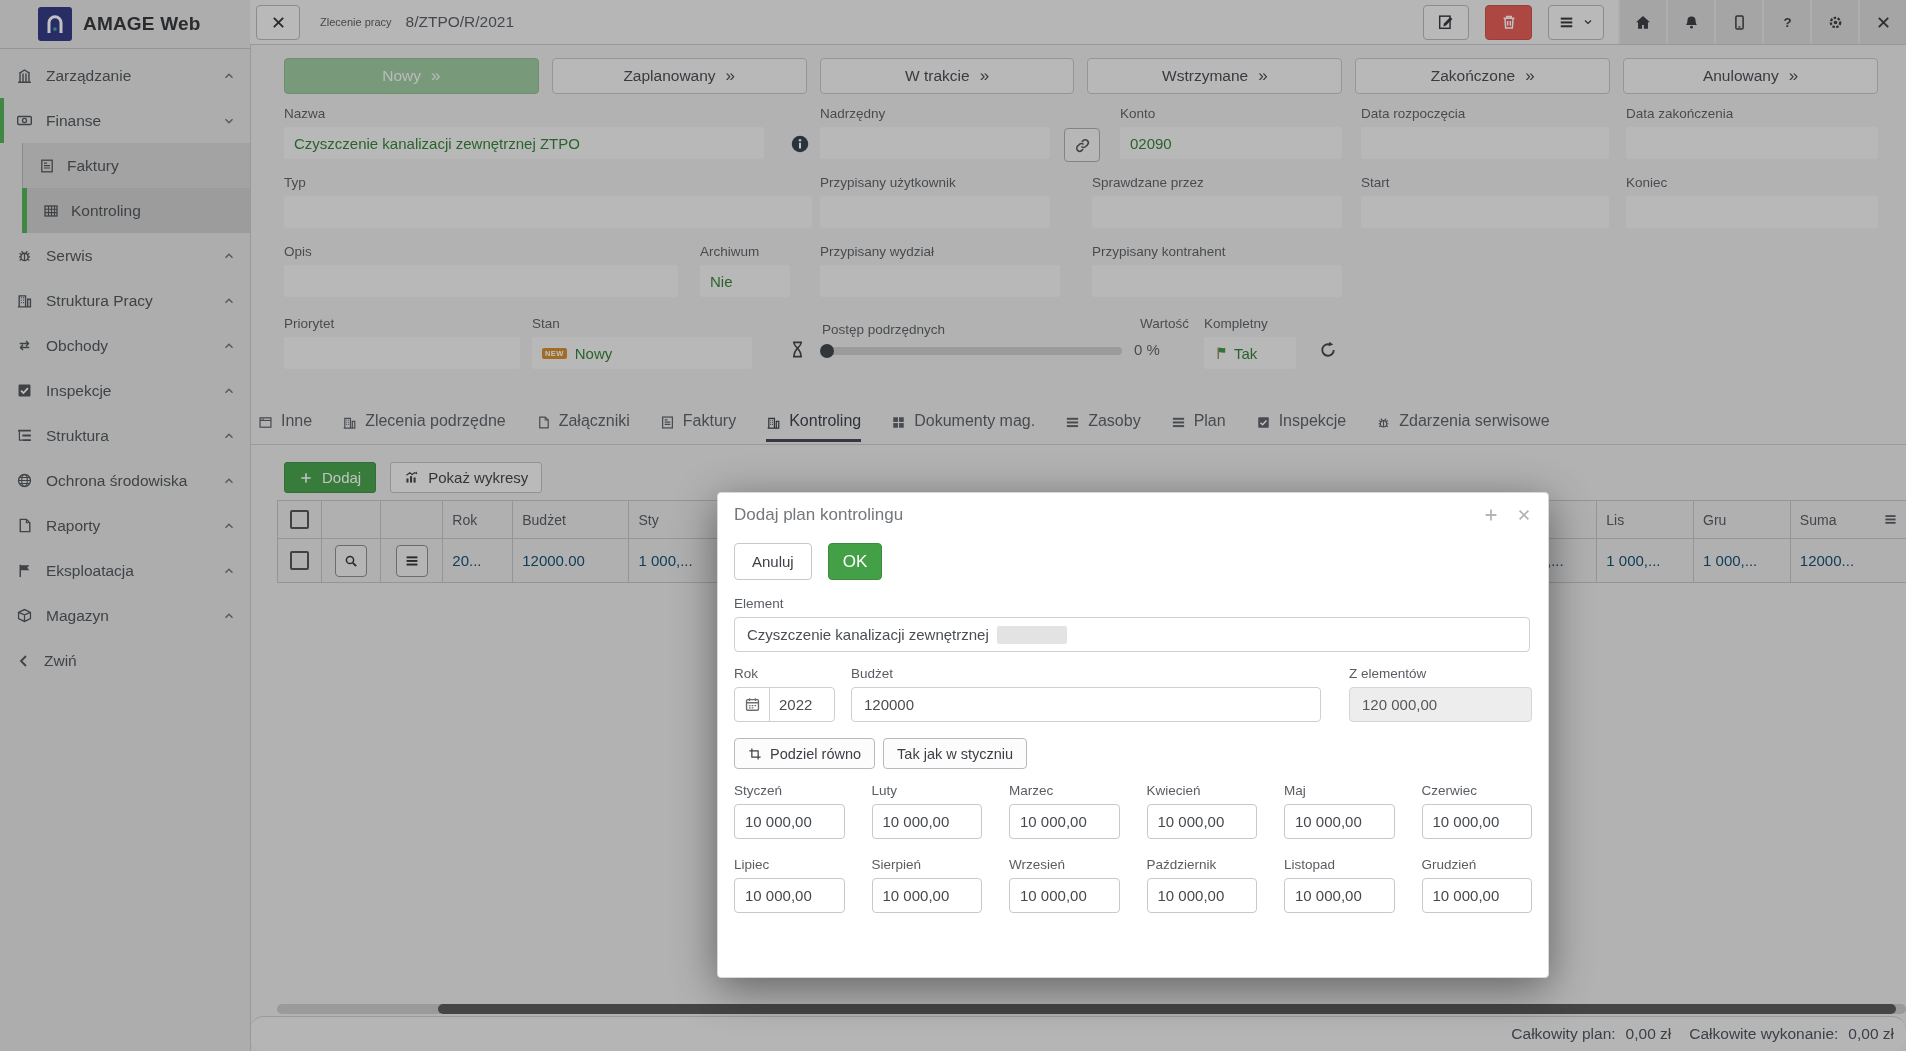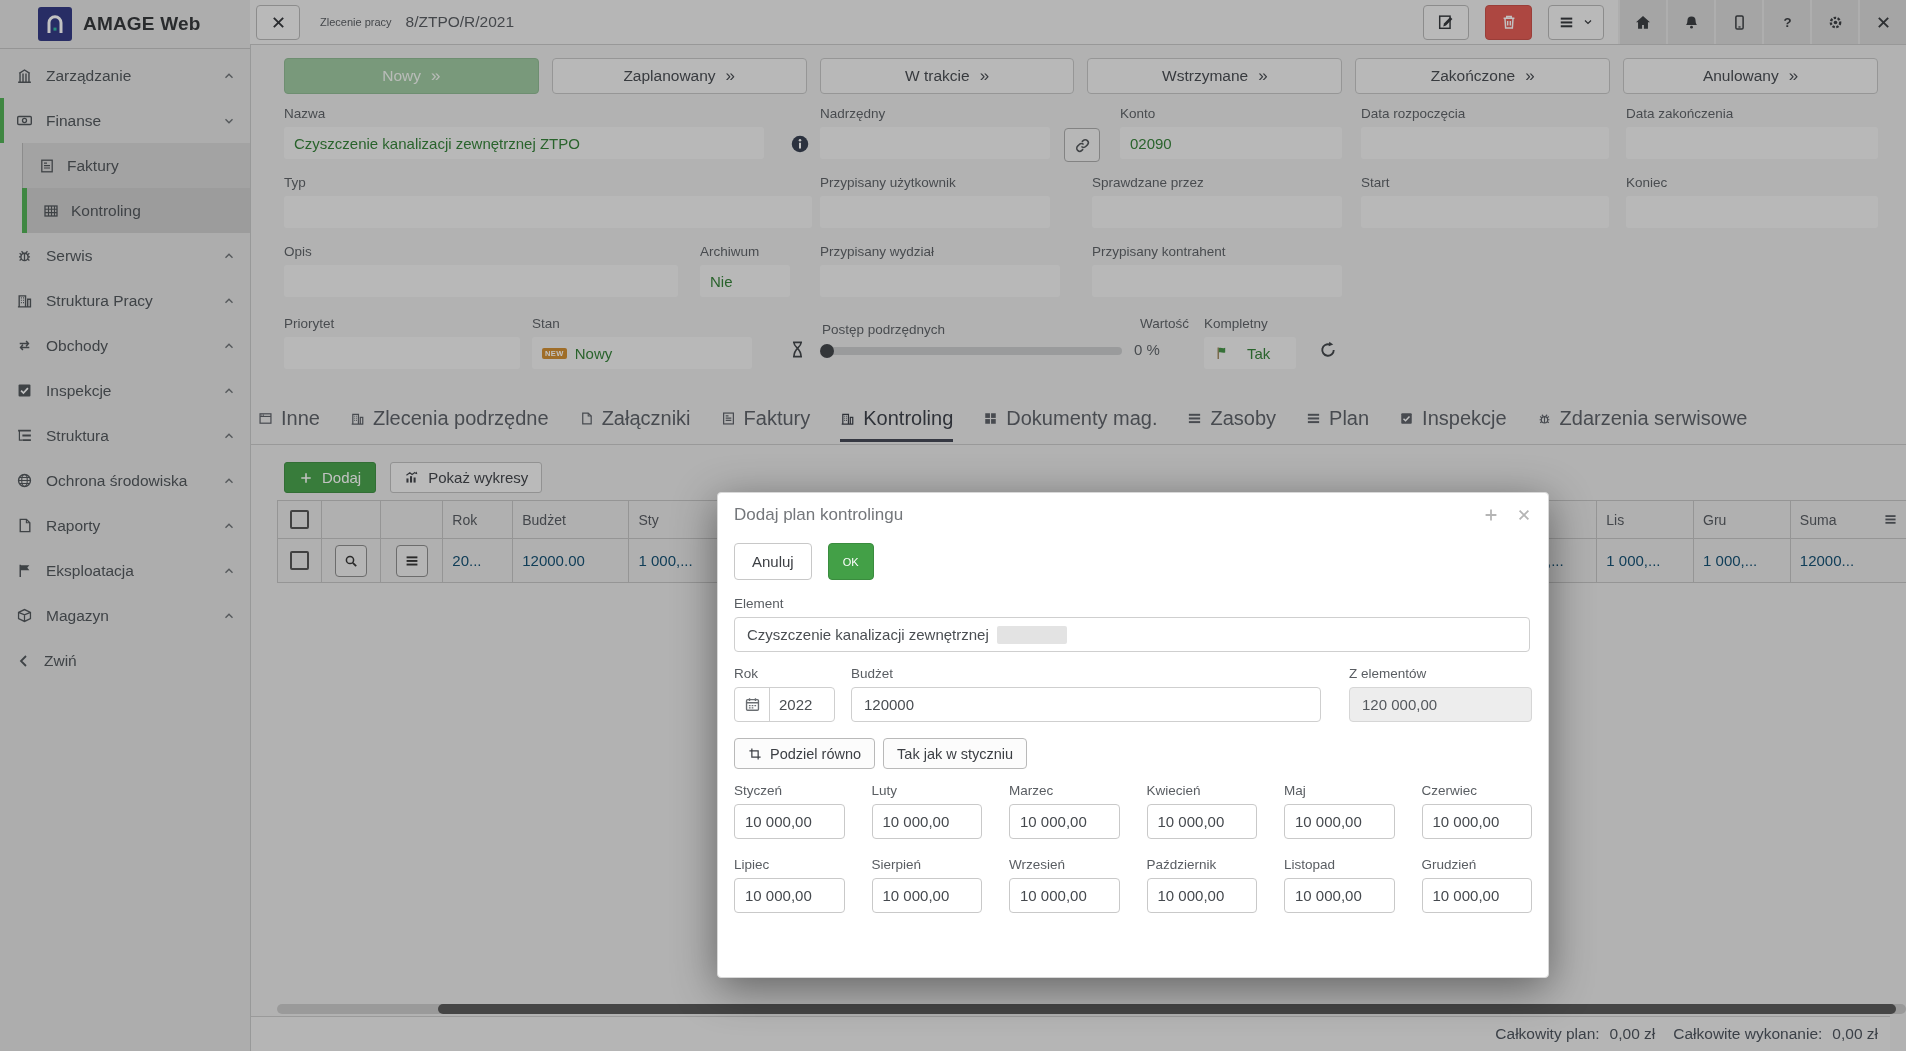--- a/index.html
+++ b/index.html
@@ -51,21 +51,21 @@
   .green{color:#2e7d32;}
   .link-btn{position:absolute;width:34px;height:32px;border:1px solid #a9a9a9;border-radius:4px;background:#f0f0f0;color:#4e5256;display:flex;align-items:center;justify-content:center;cursor:pointer;}
   .info-dot{position:absolute;cursor:pointer;}
   .new-tag{font-size:7.5px;font-weight:bold;color:#fff;background:#d08b2c;border-radius:2px;padding:1px 3px;letter-spacing:.4px;}
   .pbar{position:absolute;width:300px;height:8px;background:#c9cacb;border-radius:4px;}
   .pbar .dot{position:absolute;left:-2px;top:-3px;width:14px;height:14px;border-radius:50%;background:#3c3f44;cursor:pointer;}
   .ptext{position:absolute;font-size:15px;color:#5a5e63;}
 
   
   .tabs{position:absolute;left:8px;right:0;top:364px;display:flex;gap:30px;align-items:flex-end;height:34px;}
-  .tab{display:flex;align-items:center;gap:8px;font-size:20px;color:#585c63;padding-bottom:9px;cursor:pointer;border-bottom:3px solid transparent;}
+  .tab{display:flex;align-items:flex-end;gap:8px;font-size:16px;color:#585c63;padding-bottom:9px;cursor:pointer;border-bottom:3px solid transparent;}
   .tab.active{color:#363a43;border-bottom-color:#3e4350;}
   .tabs-sep{position:absolute;left:0;right:0;top:400px;height:1px;background:#c7c7c7;}
 
   
   .toolbar{position:absolute;left:34px;top:418px;display:flex;gap:14px;}
   .add-btn{background:#43a047;color:#fff;border:1px solid #3a8c3e;border-radius:3px;height:31px;padding:0 14px;font-size:15px;display:inline-flex;align-items:center;gap:9px;cursor:pointer;}
   .charts-btn{border:1px solid #bdbdbd;background:#f4f4f4;border-radius:3px;height:31px;padding:0 13px;font-size:15px;color:#3b3e44;display:inline-flex;align-items:center;gap:9px;cursor:pointer;}
 
   .grid-table{position:absolute;left:27px;top:456px;width:1629px;border:1px solid #c2c2c2;border-bottom:none;}
   .t-row{display:flex;}
@@ -73,34 +73,34 @@
   .t-cell:last-child{border-right:none;}
   .t-head .t-cell{height:38px;font-size:14px;color:#52565c;}
   .t-data .t-cell{height:44px;font-size:15px;color:#0c4a6e;}
   .cb{width:15px;height:15px;border:2px solid #4f4f4f;border-radius:2px;background:transparent;margin:0 auto;cursor:pointer;}
   .mini-btn{width:30px;height:30px;border:1px solid #898989;border-radius:4px;background:#ededed;display:flex;align-items:center;justify-content:center;color:#2f2f2f;margin:0 auto;cursor:pointer;}
   .suma-head{justify-content:space-between;}
 
   .hscroll{position:absolute;left:27px;top:960px;width:1629px;height:10px;background:#c9c9c9;border-radius:5px;}
   .hthumb{position:absolute;left:161px;top:0;width:1458px;height:10px;background:#545454;border-radius:5px;cursor:pointer;}
 
-  .bottombar{position:absolute;left:0;right:16px;bottom:0;height:35px;background:#ededee;border-top:1px solid #c8c8c8;display:flex;align-items:center;justify-content:flex-end;font-size:15.5px;color:#474e57;padding-right:12px;box-sizing:border-box;}
+  .bottombar{position:absolute;left:0;right:0;bottom:0;height:35px;background:#ededee;border-top:1px solid #c8c8c8;display:flex;align-items:center;justify-content:flex-end;font-size:15.5px;color:#474e57;padding-right:12px;box-sizing:border-box;border-radius:14px;}
   .bottombar .bval{margin:0 18px 0 10px;}
   .bottombar .bval:last-child{margin-right:0;}
 
   
   .overlay{position:absolute;inset:0;background:rgba(30,30,30,0.27);z-index:40;}
   .modal{position:absolute;left:717px;top:492px;width:830px;height:484px;background:#fff;border:1px solid #d8d8d8;border-radius:4px;
          box-shadow:0 10px 44px rgba(0,0,0,.45);z-index:50;}
   .m-title{position:absolute;left:16px;top:12px;font-size:17px;color:#74777b;}
   .m-icons{position:absolute;right:16px;top:12px;display:flex;gap:17px;color:#b5b5b5;}
   .m-icons .mi{cursor:pointer;}
   .m-btns{position:absolute;left:16px;top:50px;display:flex;gap:16px;}
   .m-cancel{height:37px;padding:0 17px;border:1px solid #c8c8c8;border-radius:4px;background:#fff;font-size:15px;color:#3c3f44;display:flex;align-items:center;cursor:pointer;}
-  .m-ok{height:37px;padding:0 14px;border:1px solid #3a8c3e;border-radius:4px;background:#43a047;font-size:11px;color:#fff;display:flex;align-items:center;cursor:pointer;}
+  .m-ok{height:37px;padding:0 14px;border:1px solid #3a8c3e;border-radius:4px;background:#43a047;font-size:17px;color:#fff;display:flex;align-items:center;cursor:pointer;}
   .m-label{position:absolute;font-size:13.5px;color:#595d62;white-space:nowrap;}
   .m-input{position:absolute;height:35px;border:1px solid #cfcfcf;border-radius:4px;background:#fff;display:flex;align-items:center;padding:0 12px;font-size:15px;color:#4a4e52;box-sizing:border-box;}
   .m-input.ro{background:#ededed;border-color:#d6d6d6;color:#55595e;}
   .redact{display:inline-block;width:70px;height:18px;background:#e3e3e3;border-radius:2px;margin-left:8px;}
   .rok-group{position:absolute;left:16px;top:194px;width:101px;height:35px;border:1px solid #cfcfcf;border-radius:4px;display:flex;box-sizing:border-box;}
   .rok-ico{width:34px;border-right:1px solid #cfcfcf;display:flex;align-items:center;justify-content:center;color:#6a6e72;}
   .rok-val{flex:1;display:flex;align-items:center;padding-left:9px;font-size:15px;color:#4a4e52;}
   .m-split{position:absolute;top:245px;display:flex;gap:8px;left:16px;}
   .s-btn{height:31px;padding:0 13px;border:1px solid #b9b9b9;border-radius:4px;background:#fcfcfc;font-size:14.5px;color:#3c3f44;display:flex;align-items:center;gap:8px;cursor:pointer;}
   .months{position:absolute;left:16px;right:16px;top:290px;display:grid;grid-template-columns:repeat(6,1fr);column-gap:27px;row-gap:18px;}
@@ -580,21 +580,21 @@
           <use href="#i-hour"></use>
         </svg></span>
     <span class="flabel" style="position:absolute;left:572px;top:278px;">Postęp podrzędnych</span>
     <div class="pbar" style="left:572px;top:303px;">
       <span class="dot"></span>
     </div>
     <span class="ptext" style="left:884px;top:297px;">0 %</span>
     <span class="flabel" style="position:absolute;left:890px;top:272px;">Wartość</span>
     <div class="fld" style="left:954px;top:272px;width:92px;">
       <span class="flabel">Kompletny</span>
-      <div class="finput" style="gap:17px;align-items:center;">
+      <div class="finput" style="gap:4px;align-items:center;">
         <svg class="ic" width="16" height="16">
             <use href="#i-flag"></use>
           </svg>
         <span class="green">Tak</span>
       </div>
     </div>
     <span style="position:absolute;left:1068px;top:296px;color:#3c3f44;"><svg class="ic" width="20" height="20">
           <use href="#i-refresh"></use>
         </svg></span>
 

